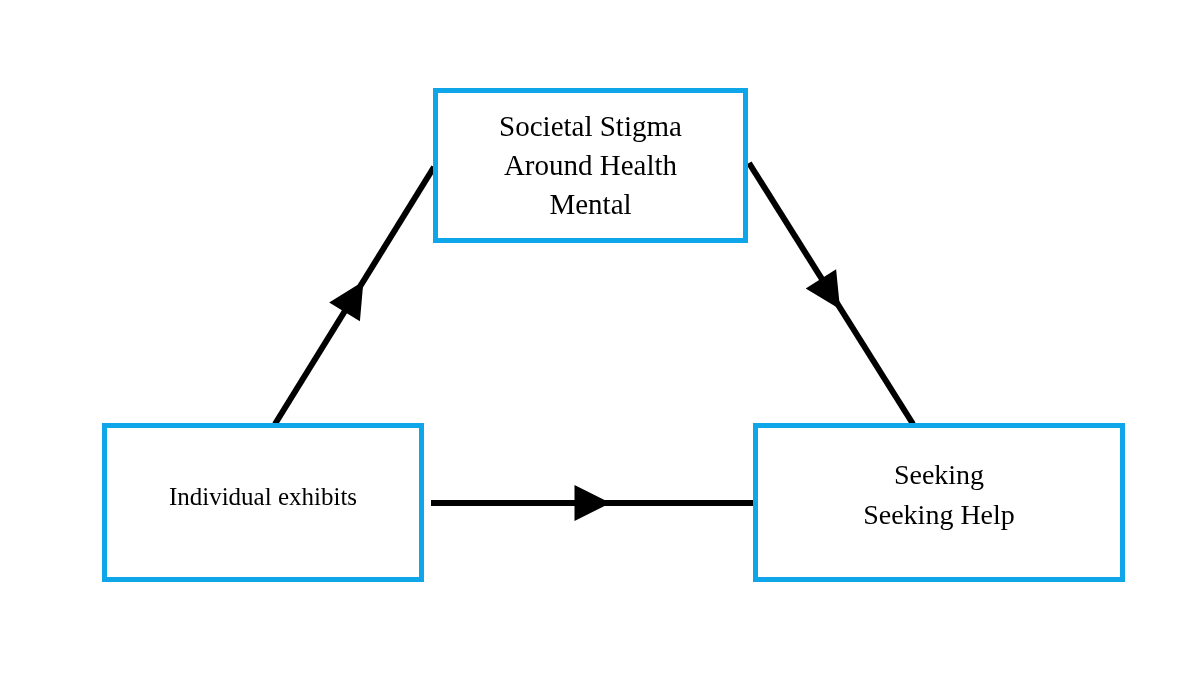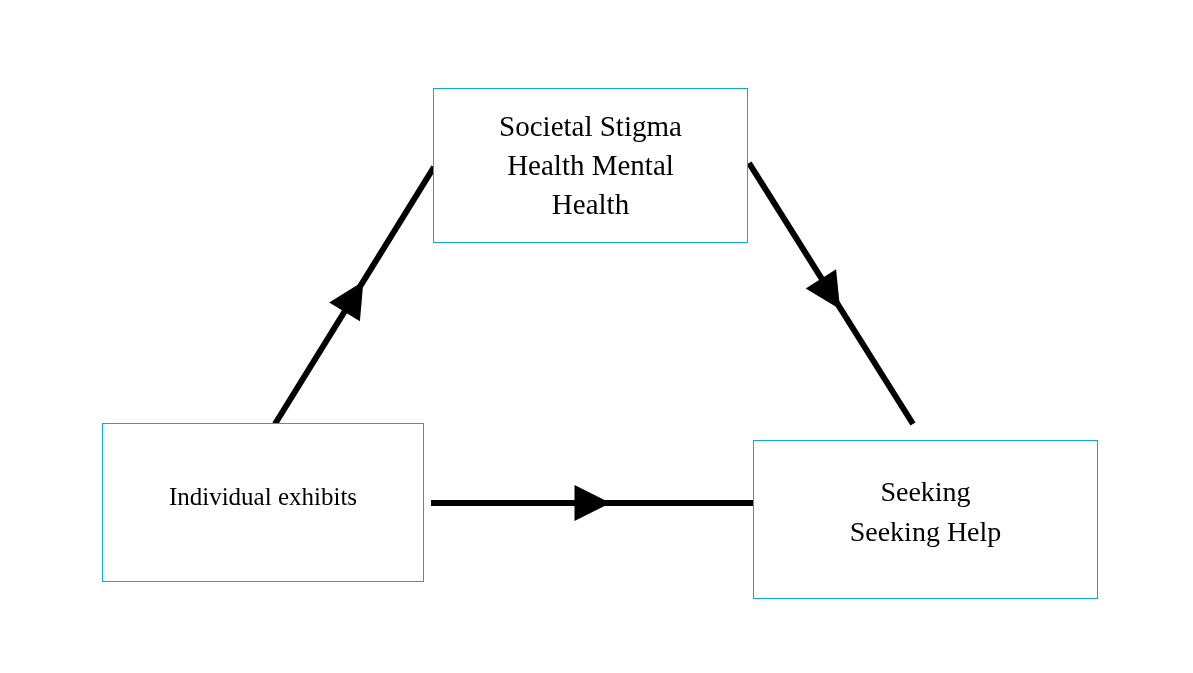--- a/index.html
+++ b/index.html
@@ -19,21 +19,21 @@
   .arrow-layer {
     position: absolute;
     left: 0;
     top: 0;
     width: 1193px;
     height: 673px;
   }
   .node {
     position: absolute;
     box-sizing: border-box;
-    border: 1px solid #0ea5e9;
+    border: 5px solid #0ea5e9;
     background: #ffffff;
     display: flex;
     align-items: center;
     justify-content: center;
     text-align: center;
   }
   .node-label {
     width: 100%;
   }
   .node-stigma {
@@ -49,26 +49,25 @@
     top: 423px;
     width: 322px;
     height: 159px;
     font-size: 25px;
     line-height: 38px;
     padding-bottom: 12px;
   }
   .node-seeking {
     left: 753px;
     top: 423px;
-    width: 345px;
+    width: 372px;
     height: 159px;
     font-size: 28px;
     line-height: 40px;
     padding-bottom: 16px;
-    margin-top: 17px;
   }
   .edge-line {
     stroke: #000000;
     stroke-width: 6;
     fill: none;
   }
   .arrowhead {
     fill: #000000;
     stroke: none;
   }
@@ -86,22 +85,22 @@
     <line class="edge-line" x1="749" y1="163" x2="913" y2="424"></line>
     <polygon class="arrowhead" points="840.1,309.2 805.7,288.4 836.1,269.2"></polygon>
 
     <line class="edge-line" x1="431" y1="503" x2="754" y2="503"></line>
     <polygon class="arrowhead" points="610.5,503 574.5,521 574.5,485"></polygon>
   </svg>
 
   <div class="node node-stigma">
     <div class="node-label">
       <div>Societal Stigma</div>
-      <div>Health Mental</div>
-      <div>Health</div>
+      <div>Around Health</div>
+      <div>Mental</div>
     </div>
   </div>
 
   <div class="node node-individual">
     <div class="node-label">
       <div>Individual exhibits</div>
     </div>
   </div>
 
   <div class="node node-seeking">

